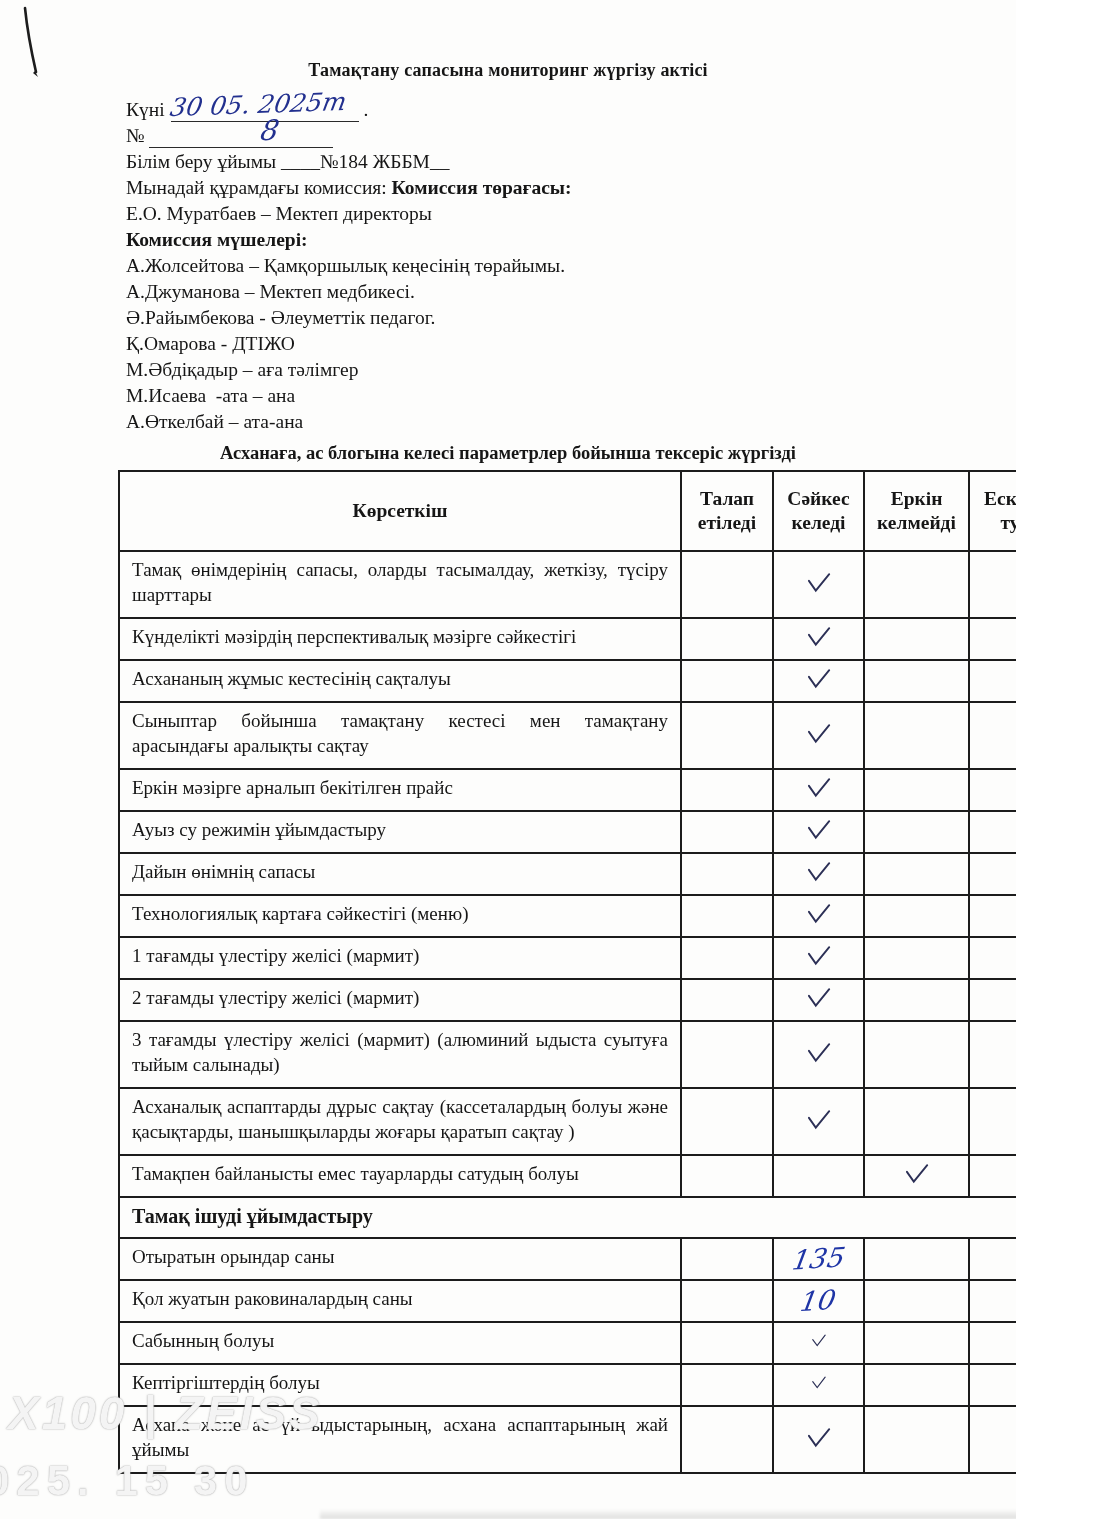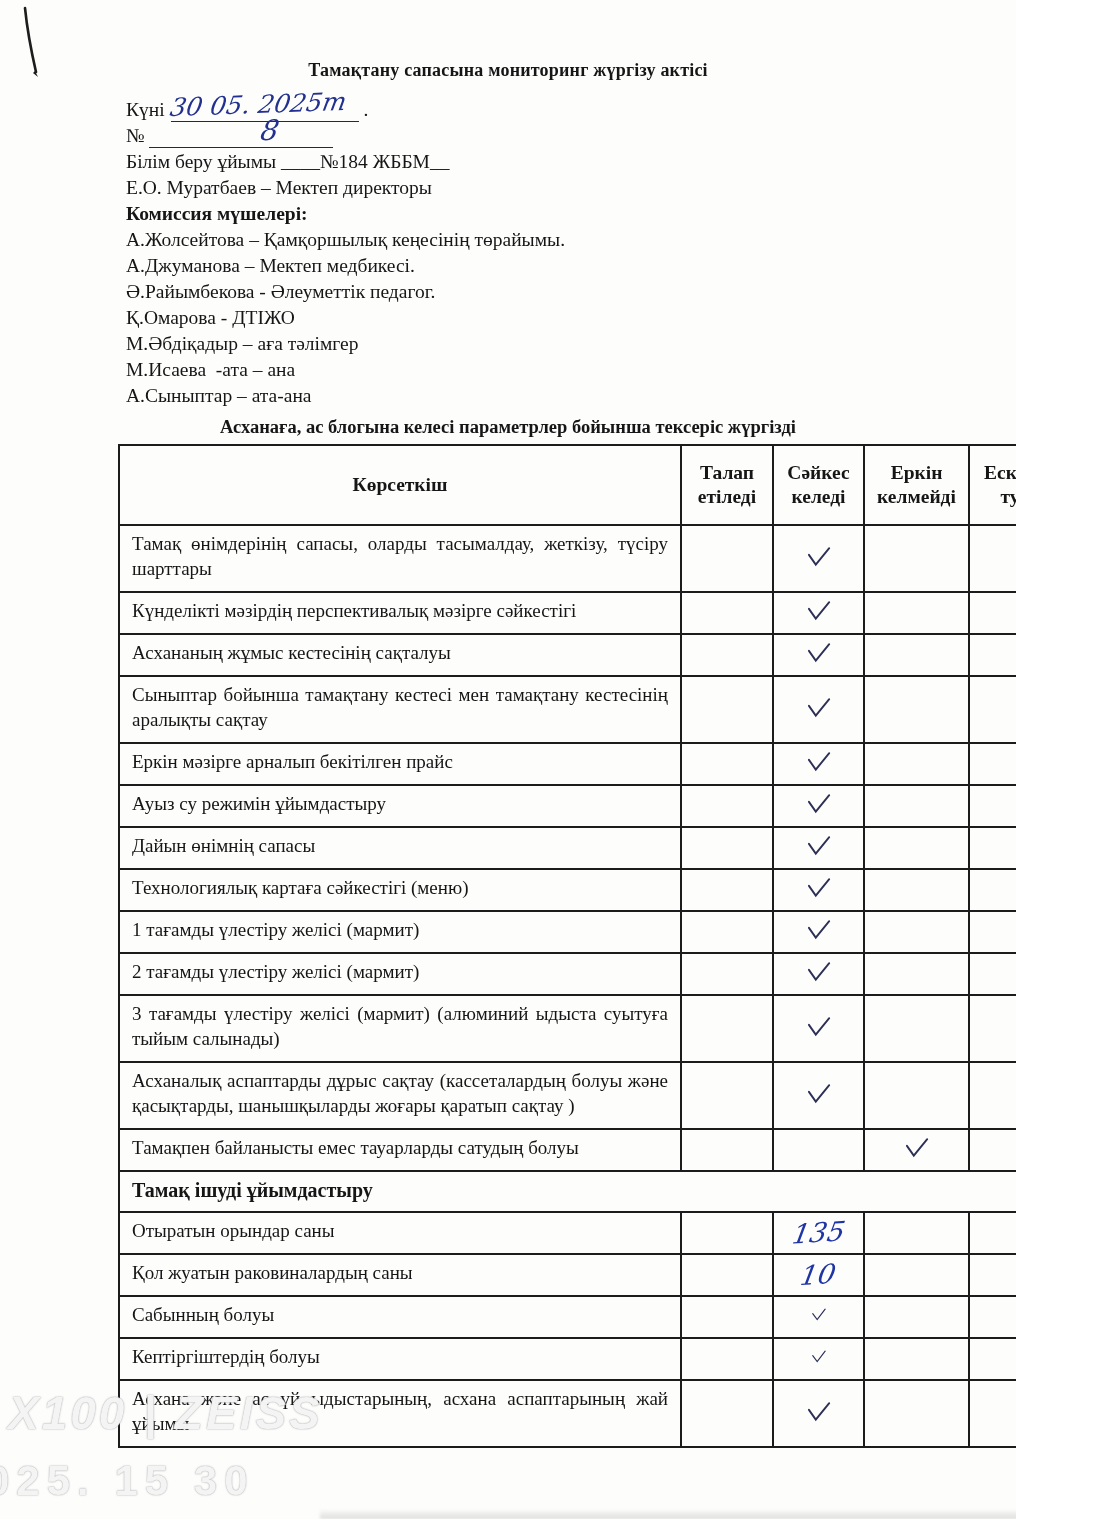--- a/index.html
+++ b/index.html
@@ -78,29 +78,30 @@
     <path d="M7 6 C 9 26, 13 48, 18 70" stroke="#1d1d1d" stroke-width="2.6" fill="none" stroke-linecap="round"></path>
     <path d="M17 69 l3 6 l-5 -4 z" fill="#1d1d1d"></path>
   </svg>
 
   <h1 class="title">Тамақтану сапасына мониторинг жүргізу актісі</h1>
 
   <div class="doc-body">
     <div class="line"><span>Күні</span><span class="u date-u"><span class="hw">30 05. 2025т</span></span><span> .</span></div>
     <div class="line"><span>№</span><span class="u num-u"><span class="hw num-hw">8</span></span></div>
     <div class="line">Білім беру ұйымы ____№184 ЖББМ__</div>
+    <div class="line"><span>Мынадай құрамдағы комиссия: </span><span class="bold">Комиссия төрағасы:</span></div>
     <div class="line">Е.О. Муратбаев – Мектеп директоры</div>
     <div class="line bold">Комиссия мүшелері:</div>
     <div class="line">А.Жолсейтова – Қамқоршылық кеңесінің төрайымы.</div>
     <div class="line">А.Джуманова – Мектеп медбикесі.</div>
     <div class="line">Ә.Райымбекова - Әлеуметтік педагог.</div>
     <div class="line">Қ.Омарова - ДТІЖО</div>
     <div class="line">М.Әбдіқадыр – аға тәлімгер</div>
     <div class="line">М.Исаева  -ата – ана</div>
-    <div class="line">А.Сыныптар – ата-ана</div>
+    <div class="line">А.Өткелбай – ата-ана</div>
   </div>
 
   <div class="caption">Асханаға, ас блогына келесі параметрлер бойынша тексеріс жүргізді</div>
 
   <table class="tbl">
     <colgroup>
       <col style="width:562px">
         <col style="width:92px">
         <col style="width:91px">
         <col style="width:105px">
@@ -137,21 +138,21 @@
         <tr>
           <td class="label">Асхананың жұмыс кестесінің сақталуы</td>
           <td class="val"></td>
           <td class="val"><svg class="check" width="26" height="21" viewBox="0 0 26 21">
               <path d="M3 8.5 L9.5 18.5 L23.5 2.5" stroke="#2c3056" stroke-width="1.9" fill="none" stroke-linecap="round"></path>
             </svg></td>
           <td class="val"></td>
           <td class="val"></td>
         </tr>
         <tr>
-          <td class="label">Сыныптар бойынша тамақтану кестесі мен тамақтану кестесінің аралықты сақтау</td>
+          <td class="label">Сыныптар бойынша тамақтану кестесі мен тамақтану арасындағы аралықты сақтау</td>
           <td class="val"></td>
           <td class="val"><svg class="check" width="26" height="21" viewBox="0 0 26 21">
               <path d="M3 8.5 L9.5 18.5 L23.5 2.5" stroke="#2c3056" stroke-width="1.9" fill="none" stroke-linecap="round"></path>
             </svg></td>
           <td class="val"></td>
           <td class="val"></td>
         </tr>
         <tr>
           <td class="label">Еркін мәзірге арналып бекітілген прайс</td>
           <td class="val"></td>

